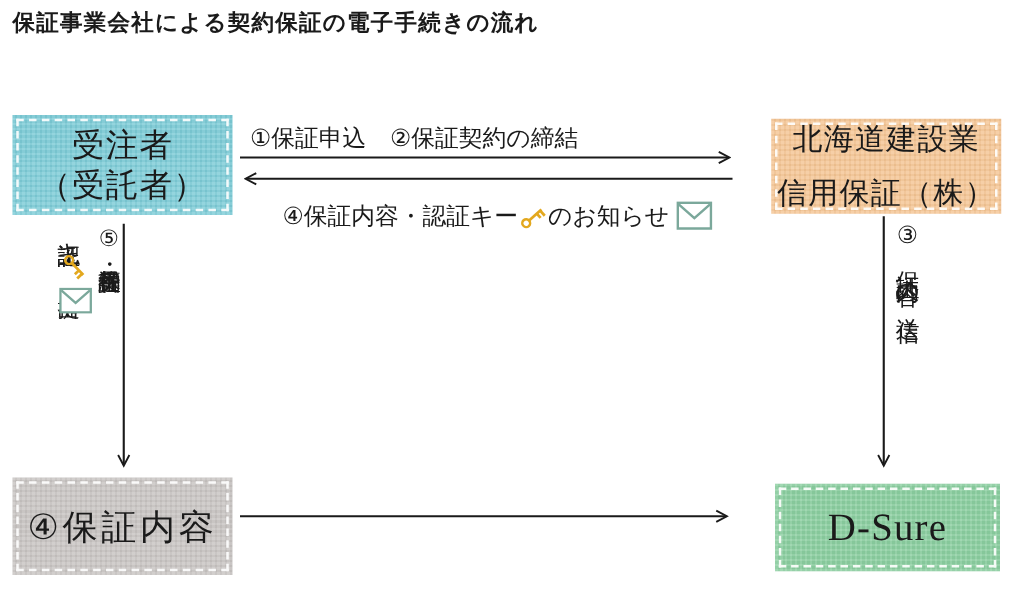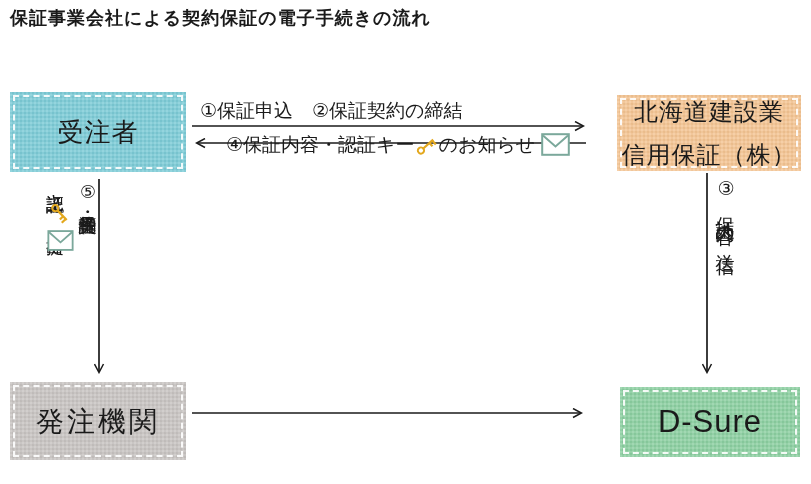--- a/index.html
+++ b/index.html
@@ -24,28 +24,28 @@
     pointer-events:none;
   }
   .tape .l1{font-size:26px;line-height:1.25;letter-spacing:1px;}
   .tape .l2{font-size:26px;line-height:1.25;letter-spacing:1px;}
   #node-contractor{left:10px;top:92px;width:176px;height:80px;background-color:#7bcbd6;}
   #node-guarantor{left:617px;top:95px;width:184px;height:76px;background-color:#f4c492;gap:13px;}
   #node-guarantor .l1,#node-guarantor .l2{font-size:24px;}
   #node-orderer{left:10px;top:382px;width:176px;height:78px;background-color:#c7c3c1;}
   #node-orderer .l1{font-size:28px;letter-spacing:3px;}
   #node-dsure{left:620px;top:387px;width:180px;height:70px;background-color:#8bcfa0;}
-  #node-dsure .l1{font-size:31px;font-family:Liberation Sans, sans-serif;line-height:1.05;}
+  #node-dsure .l1{font-size:31px;font-family:Liberation Serif, serif;line-height:1.05;}
   #node-dsure .l2{font-size:14px;letter-spacing:-1px;line-height:1.2;}
 
   .arrows{position:absolute;left:0;top:0;width:811px;height:484px;}
 
   .flow-label{position:absolute;font-size:19px;white-space:nowrap;}
   #label-step12{left:200px;top:98px;}
-  #label-step4{left:226px;top:132px;}
+  #label-step4{left:226px;top:160px;}
   #label-step6{left:191px;top:379px;letter-spacing:-0.5px;}
   .vlabel{position:absolute;writing-mode:vertical-rl;text-orientation:mixed;}
   #label-step5{left:41px;top:181px;font-size:18px;line-height:27px;}
   #label-step5 .vcol{display:block;}
   #label-step3{left:712px;top:177px;font-size:19px;letter-spacing:3px;}
 
   .icon{display:inline-block;vertical-align:middle;}
   .key-icon{vertical-align:-4px;margin:0 1px;}
   .key-tilt-up{transform:rotate(-42deg);}
   .key-tilt-down{transform:rotate(46deg);margin:2px 0;}
@@ -68,29 +68,30 @@
     </defs>
     <line x1="192" y1="126" x2="583" y2="126" stroke="#1a1a1a" stroke-width="1.7" marker-end="url(#ah)"></line>
     <line x1="586" y1="143" x2="197" y2="143" stroke="#1a1a1a" stroke-width="1.7" marker-end="url(#ah)"></line>
     <line x1="99" y1="179" x2="99" y2="372" stroke="#1a1a1a" stroke-width="1.7" marker-end="url(#ah)"></line>
     <line x1="707" y1="173" x2="707" y2="372" stroke="#1a1a1a" stroke-width="1.7" marker-end="url(#ah)"></line>
     <line x1="192" y1="413" x2="581" y2="413" stroke="#1a1a1a" stroke-width="1.7" marker-end="url(#ah)"></line>
   </svg>
 
   <div class="tape" id="node-contractor">
     <div class="l1">受注者</div>
+    <div class="l2">（受託者）</div>
   </div>
 
   <div class="tape" id="node-guarantor">
     <div class="l1">北海道建設業</div>
     <div class="l2">信用保証（株）</div>
   </div>
 
   <div class="tape" id="node-orderer">
-    <div class="l1">発注機関</div>
+    <div class="l1">④保証内容</div>
   </div>
 
   <div class="tape" id="node-dsure">
     <div class="l1">D-Sure</div>
   </div>
 
   <div class="flow-label" id="label-step12">
     <span>①保証申込　②保証契約の締結</span>
   </div>
 

